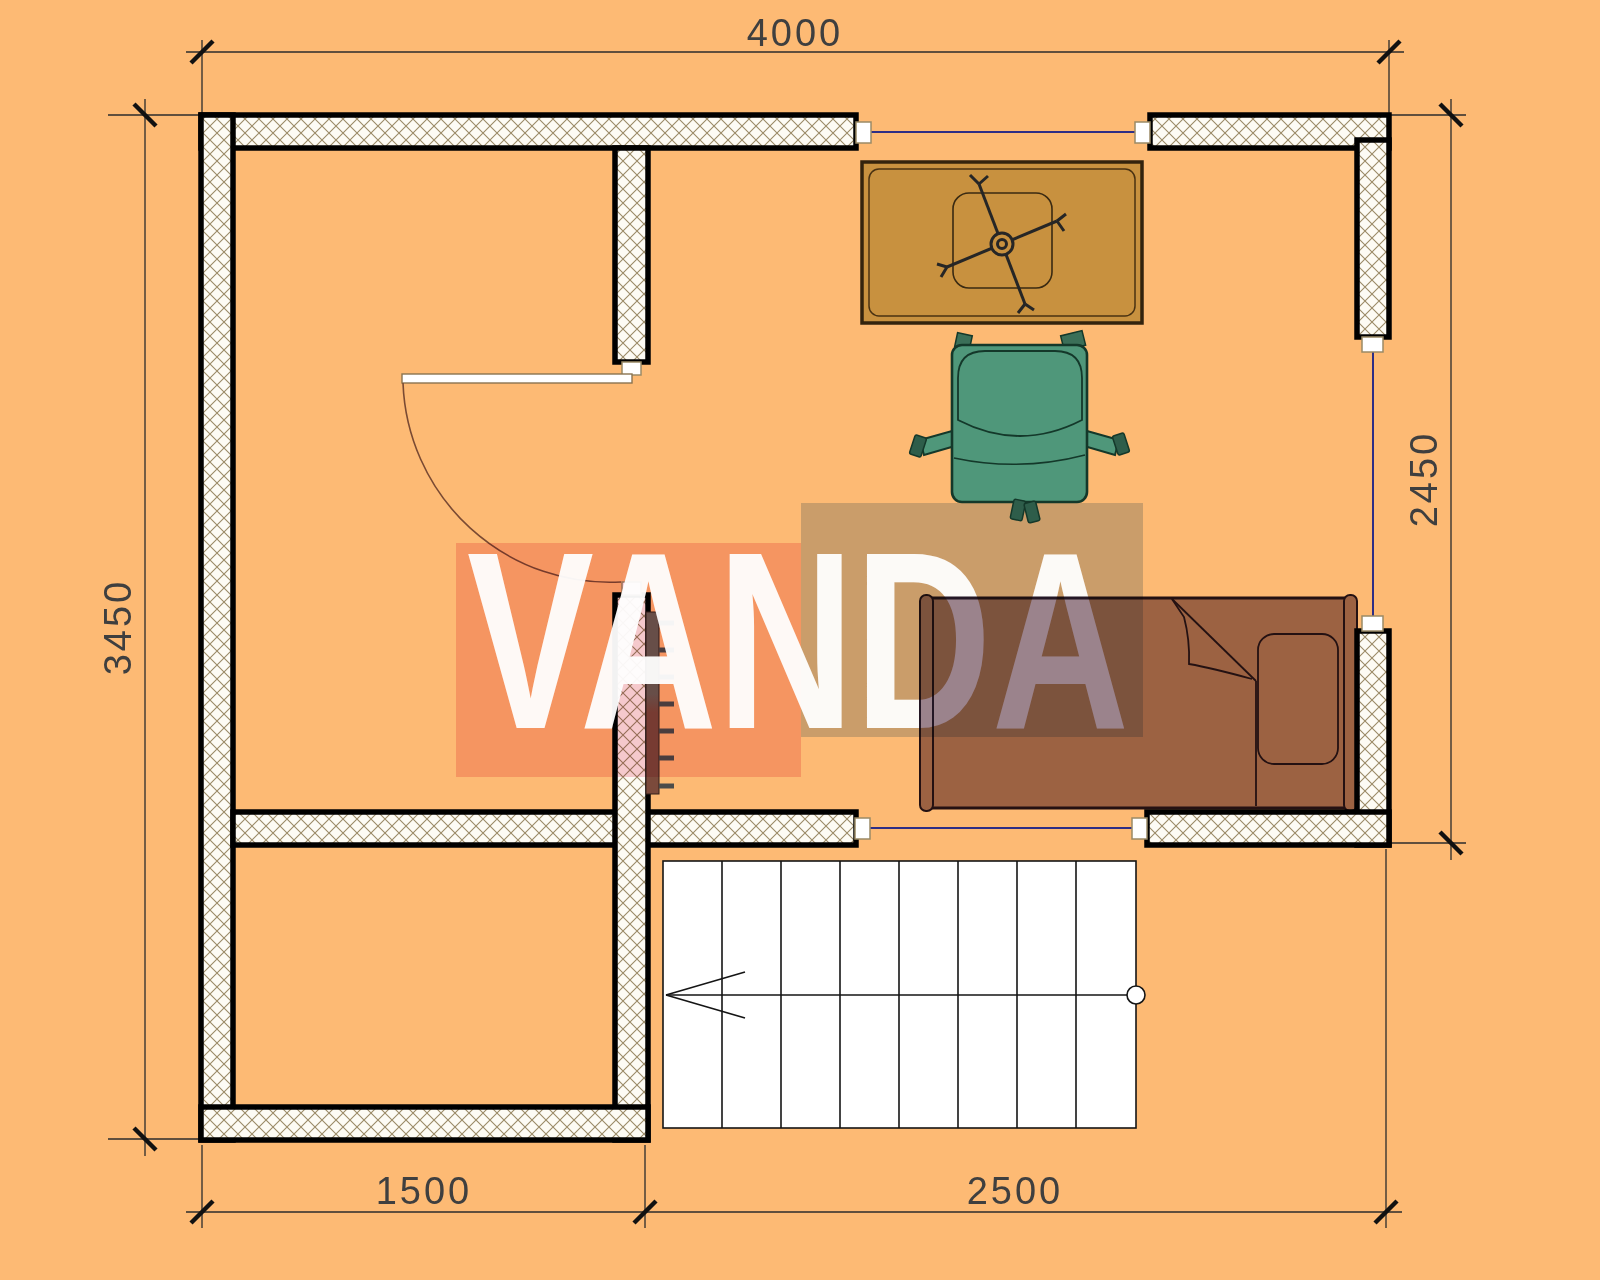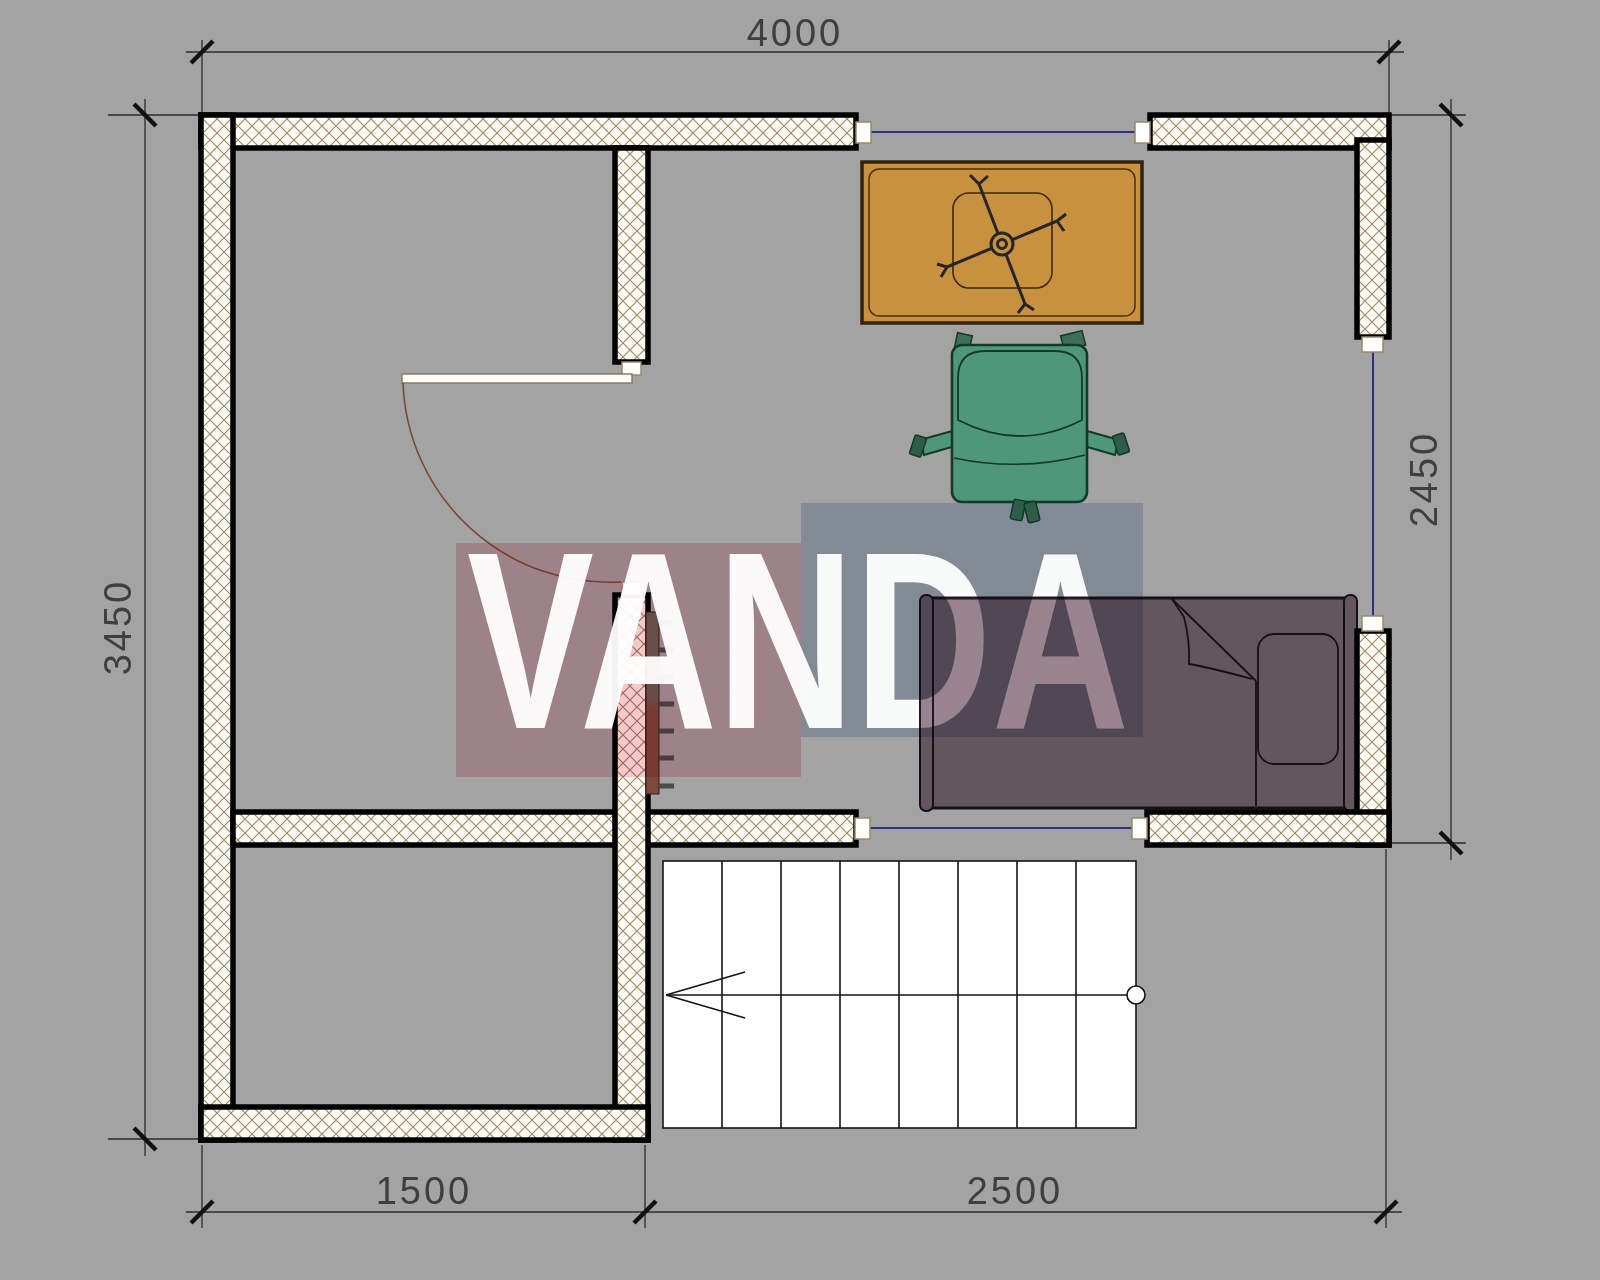--- a/index.html
+++ b/index.html
@@ -1,16 +1,16 @@
 <!DOCTYPE html>
 <html><head>
 <meta charset="utf-8">
 <style>
   html,body{margin:0;padding:0;background:#ffffff;}
-  .page{width:1600px;height:1280px;position:relative;background:#a3a3a3;overflow:hidden;}
+  .page{width:1600px;height:1280px;position:relative;background:#fdba74;overflow:hidden;}
   svg{display:block;}
   text.dim{font-family:"Liberation Sans",sans-serif;font-weight:400;fill:#3f3f3f;font-size:38px;letter-spacing:3px;}
   text.wm{font-family:"Liberation Sans",sans-serif;font-weight:700;fill:#ffffff;}
 </style>
 </head>
 <body>
 
 <div class="page">
 <svg width="1600" height="1280" viewBox="0 0 1600 1280">
   <defs>

